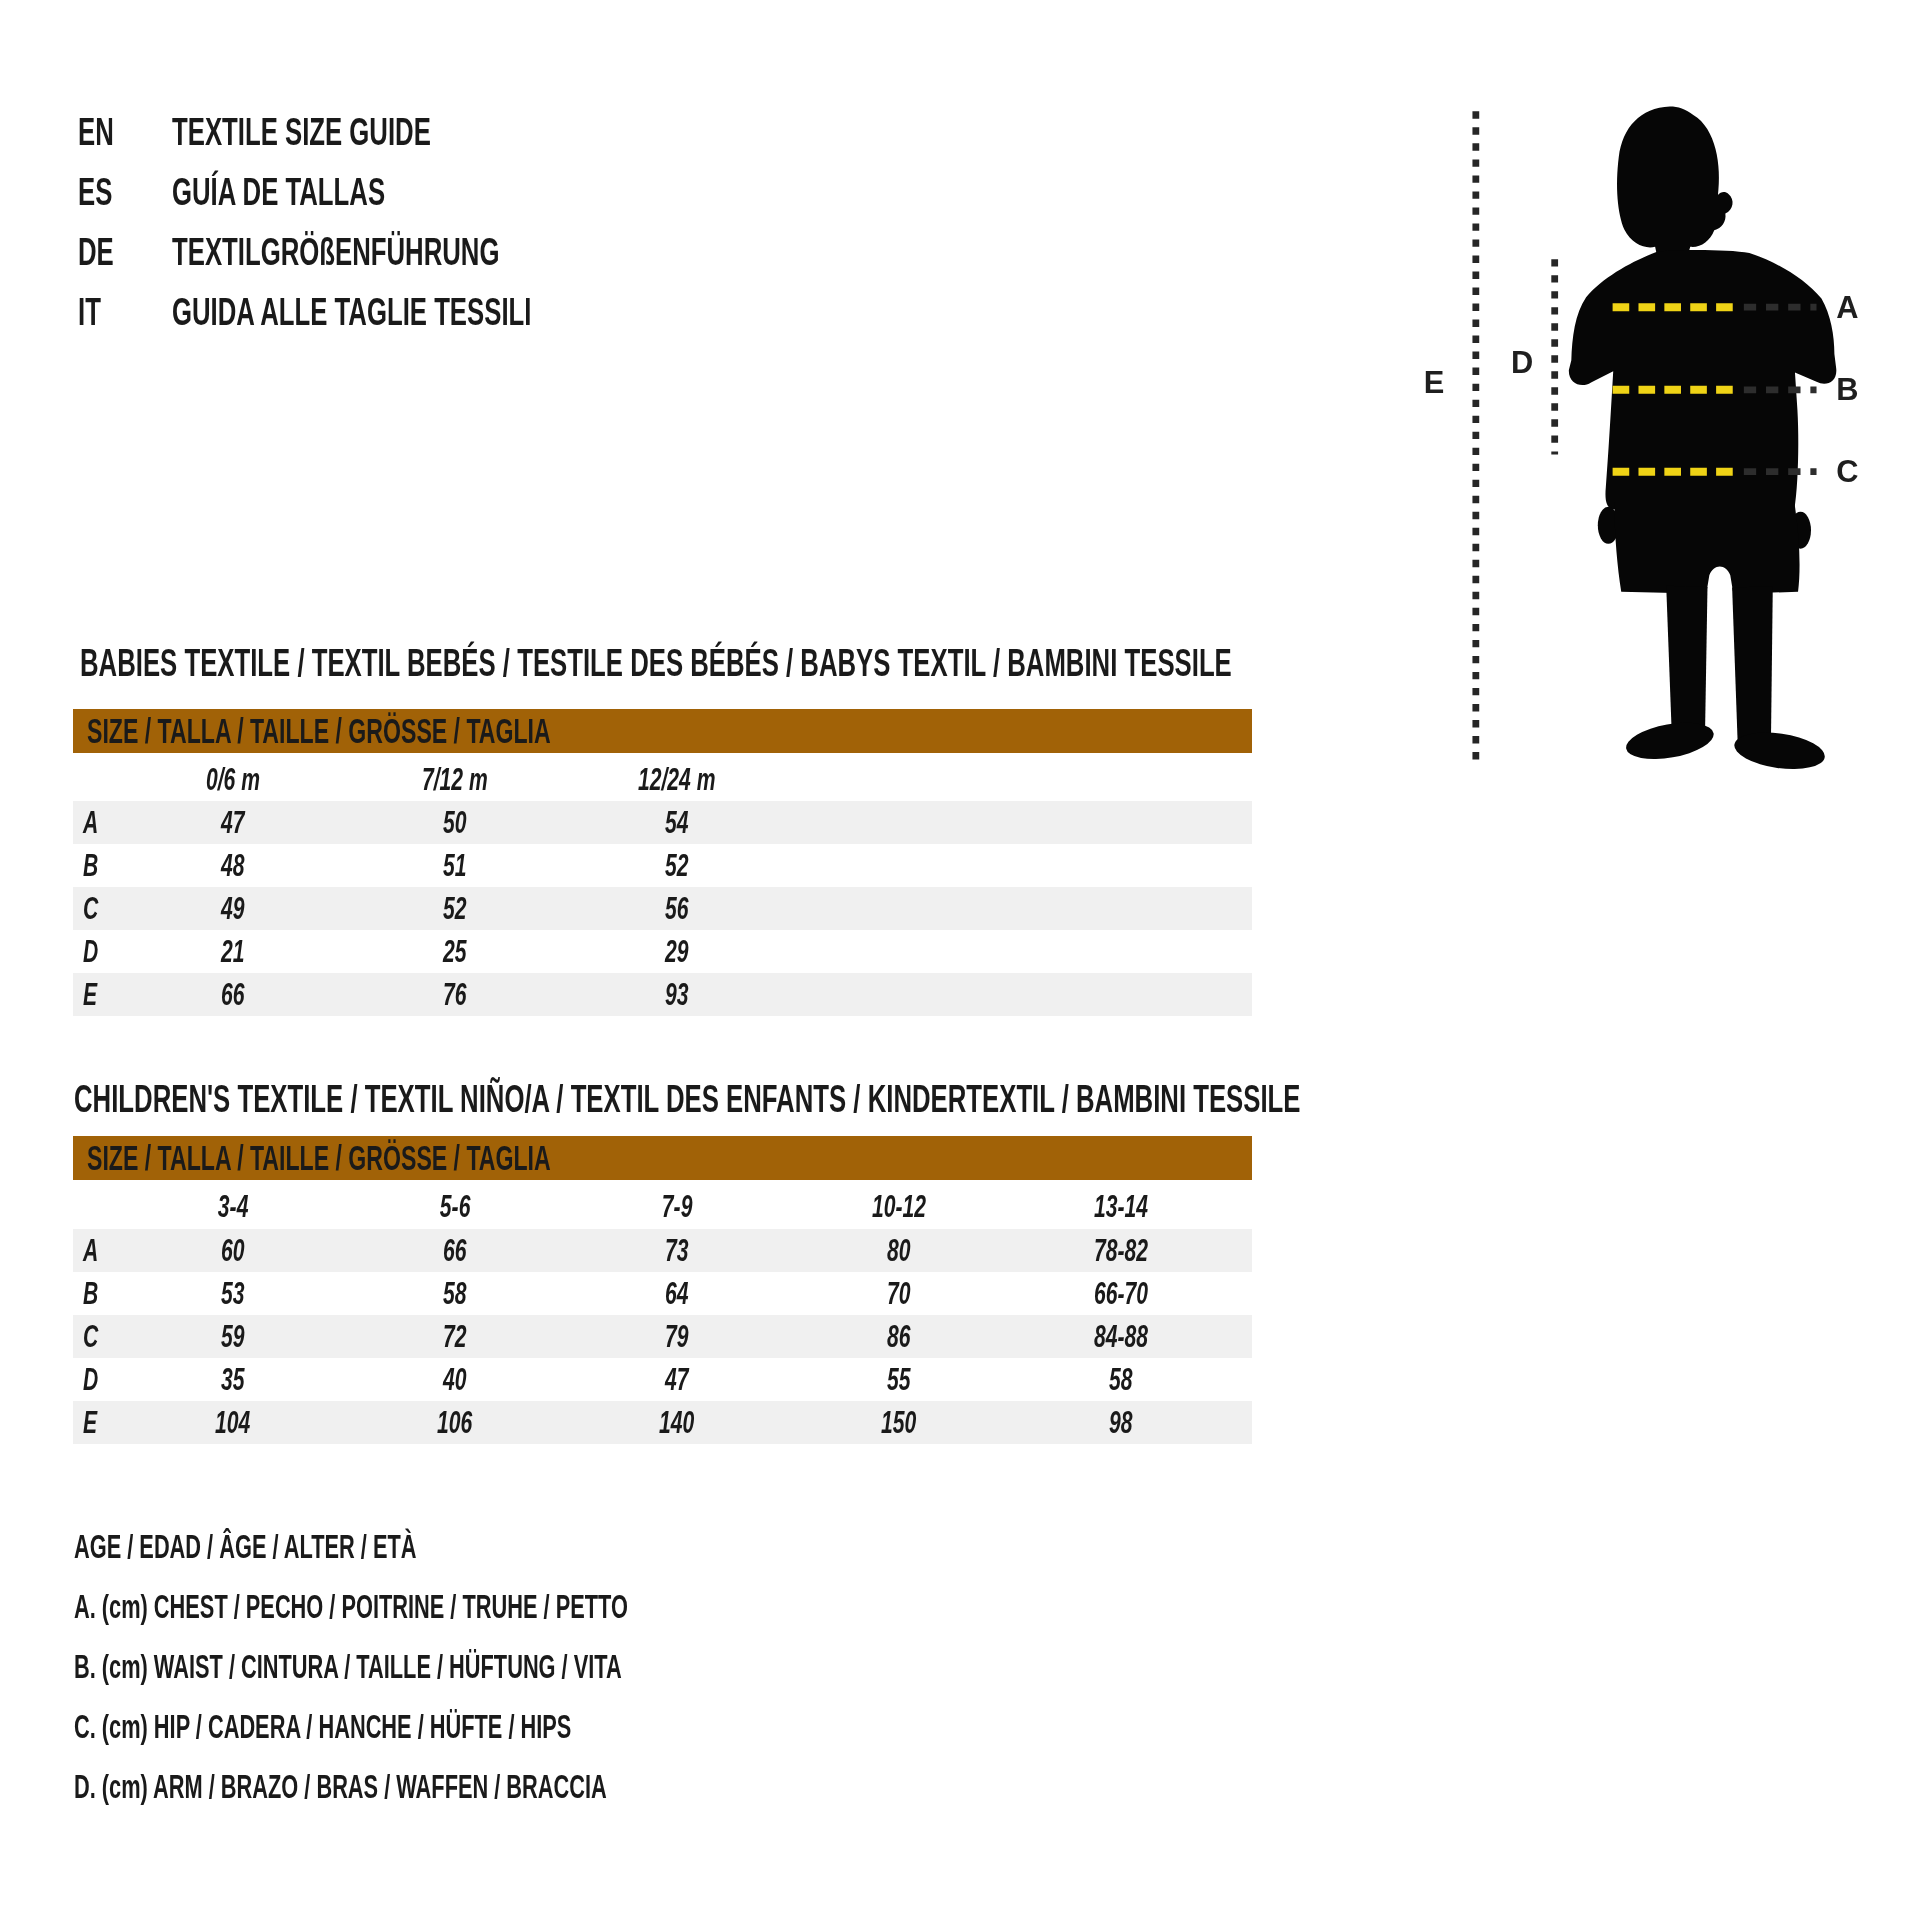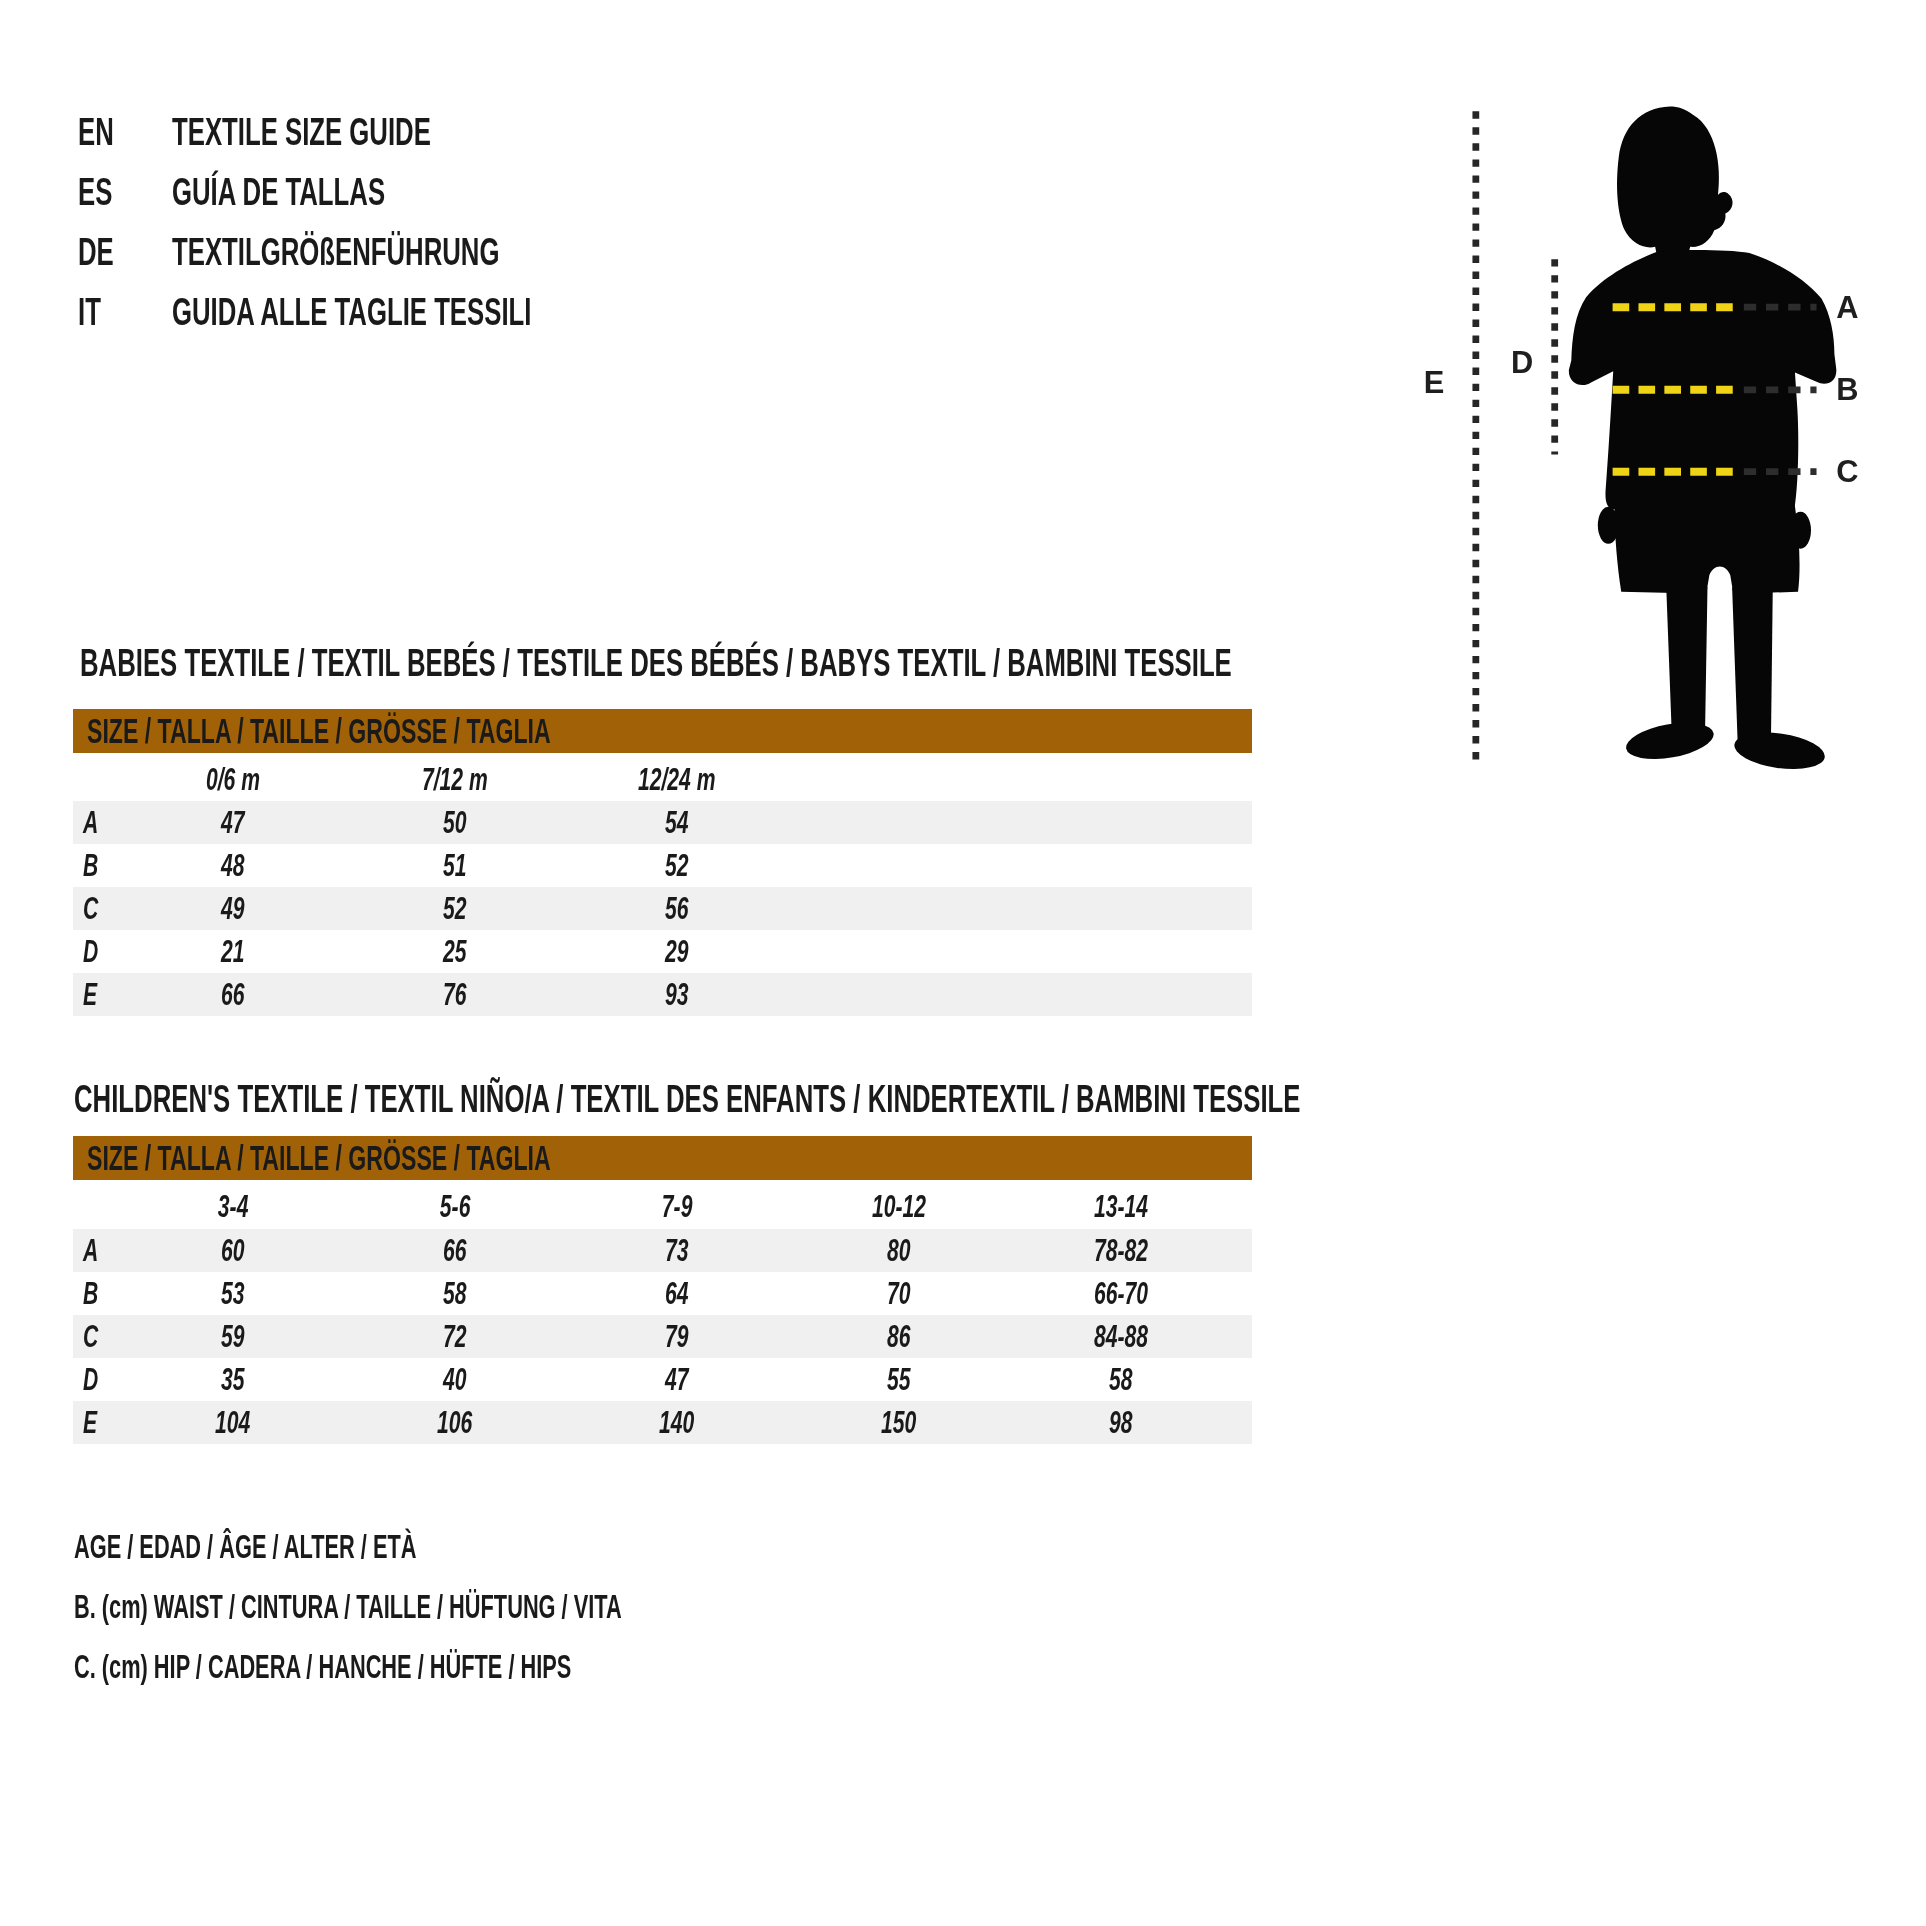--- a/index.html
+++ b/index.html
@@ -277,16 +277,18 @@
     <span class="cell"><span class="cndc">104</span></span>
     <span class="cell"><span class="cndc">106</span></span>
     <span class="cell"><span class="cndc">140</span></span>
     <span class="cell"><span class="cndc">150</span></span>
     <span class="cell"><span class="cndc">98</span></span>
   </div>
 </div>
 
 <section class="abs legend">
   <div class="legend-line"><span class="cnd">AGE / EDAD / ÂGE / ALTER / ETÀ</span></div>
+  <div class="legend-line"><span class="cnd">A. (cm) CHEST / PECHO / POITRINE / TRUHE / PETTO</span></div>
   <div class="legend-line"><span class="cnd">B. (cm) WAIST / CINTURA / TAILLE / HÜFTUNG / VITA</span></div>
   <div class="legend-line"><span class="cnd">C. (cm) HIP / CADERA / HANCHE / HÜFTE / HIPS</span></div>
+  <div class="legend-line"><span class="cnd">D. (cm) ARM / BRAZO / BRAS / WAFFEN / BRACCIA</span></div>
 </section>
 
 
 </body></html>

